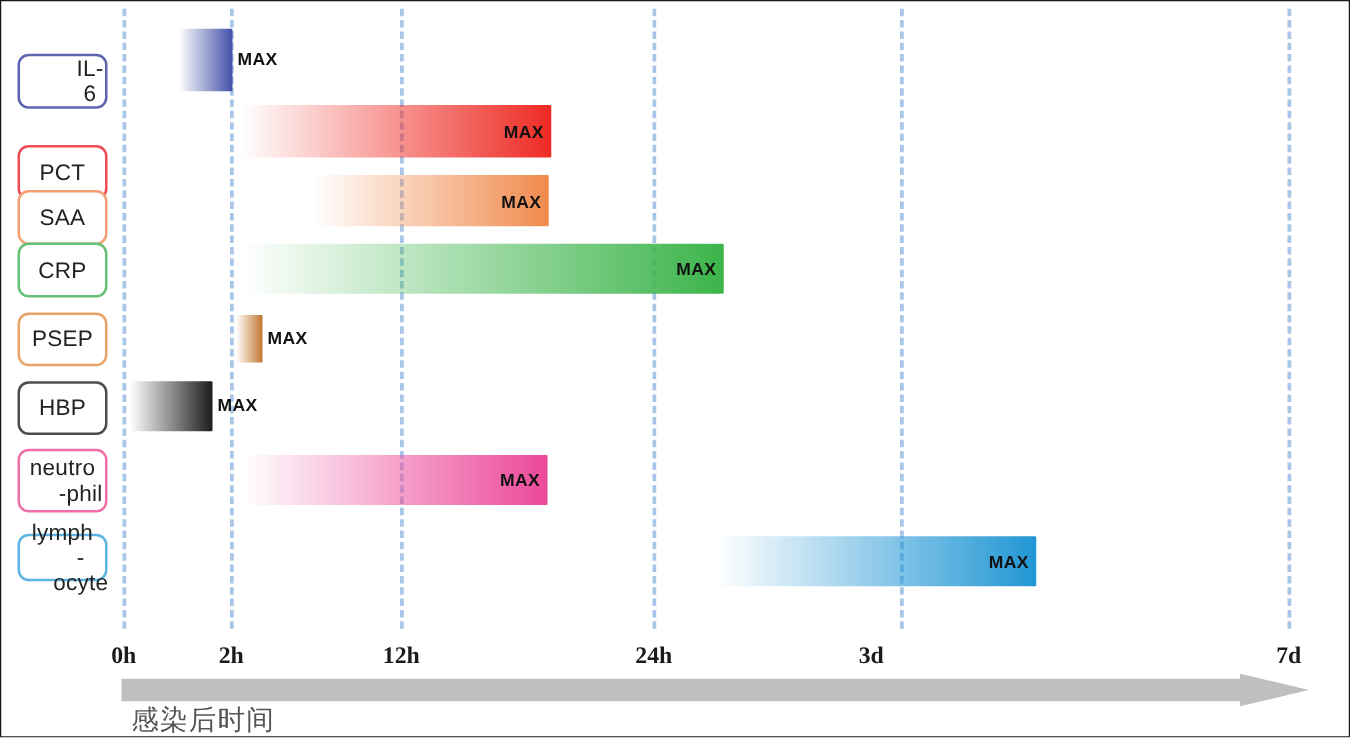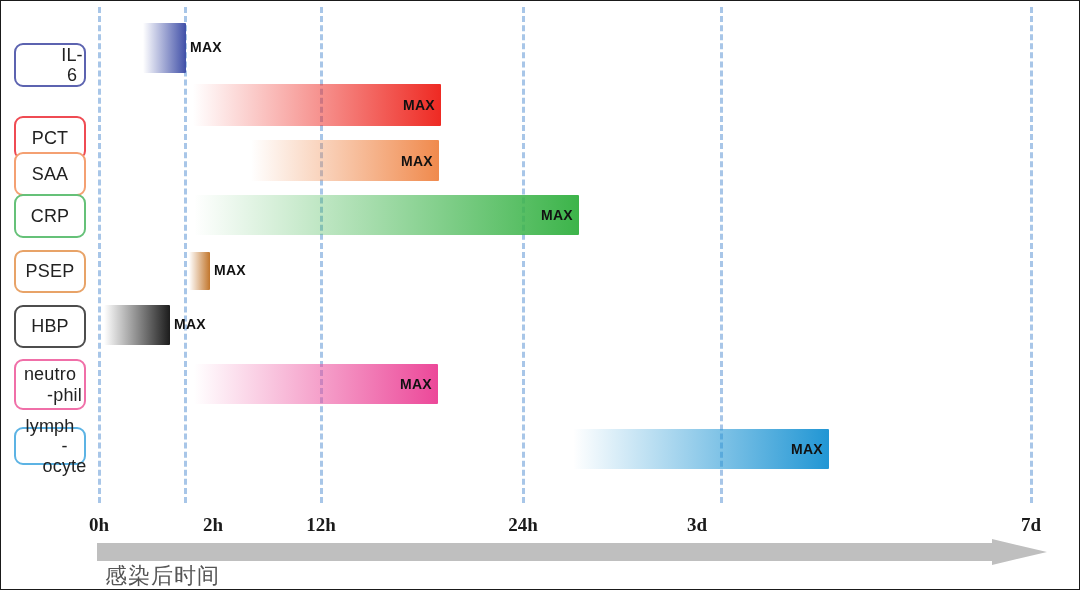--- a/index.html
+++ b/index.html
@@ -159,21 +159,21 @@
         <span>lymph</span>
         <span class="l2">-ocyte</span>
       </div>
       <div class="bar" style="left: 572px; top: 428px; width: 256px; height: 40px; background: linear-gradient(to right, rgba(255, 255, 255, 0) 0%, rgb(33, 150, 212) 100%);">
         <span class="max-in">MAX</span>
       </div>
     </div>
 
   <div id="ticks">
       <div class="tick-label" style="left: 98px;">0h</div>
-      <div class="tick-label" style="left: 184px; margin-left: 28px;">2h</div>
+      <div class="tick-label" style="left: 184px;">2h</div>
       <div class="tick-label" style="left: 320px;">12h</div>
       <div class="tick-label" style="left: 522px;">24h</div>
       <div class="tick-label" style="left: 696px;">3d</div>
       <div class="tick-label" style="left: 1030px;">7d</div>
     </div>
 
   <svg id="axis-arrow" viewBox="0 0 950 26" preserveAspectRatio="none">
     <polygon points="0,4 895,4 895,0 950,13 895,26 895,22 0,22" fill="#bfbfbf"></polygon>
   </svg>
 

